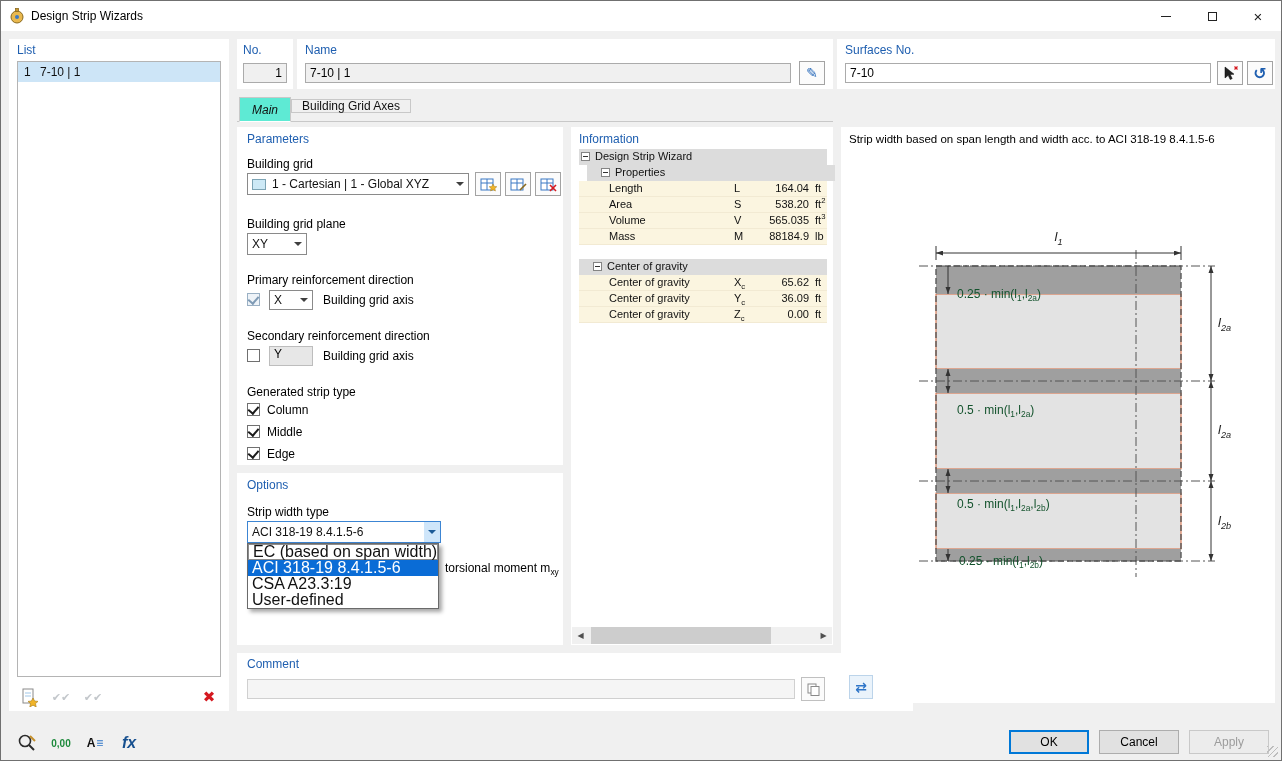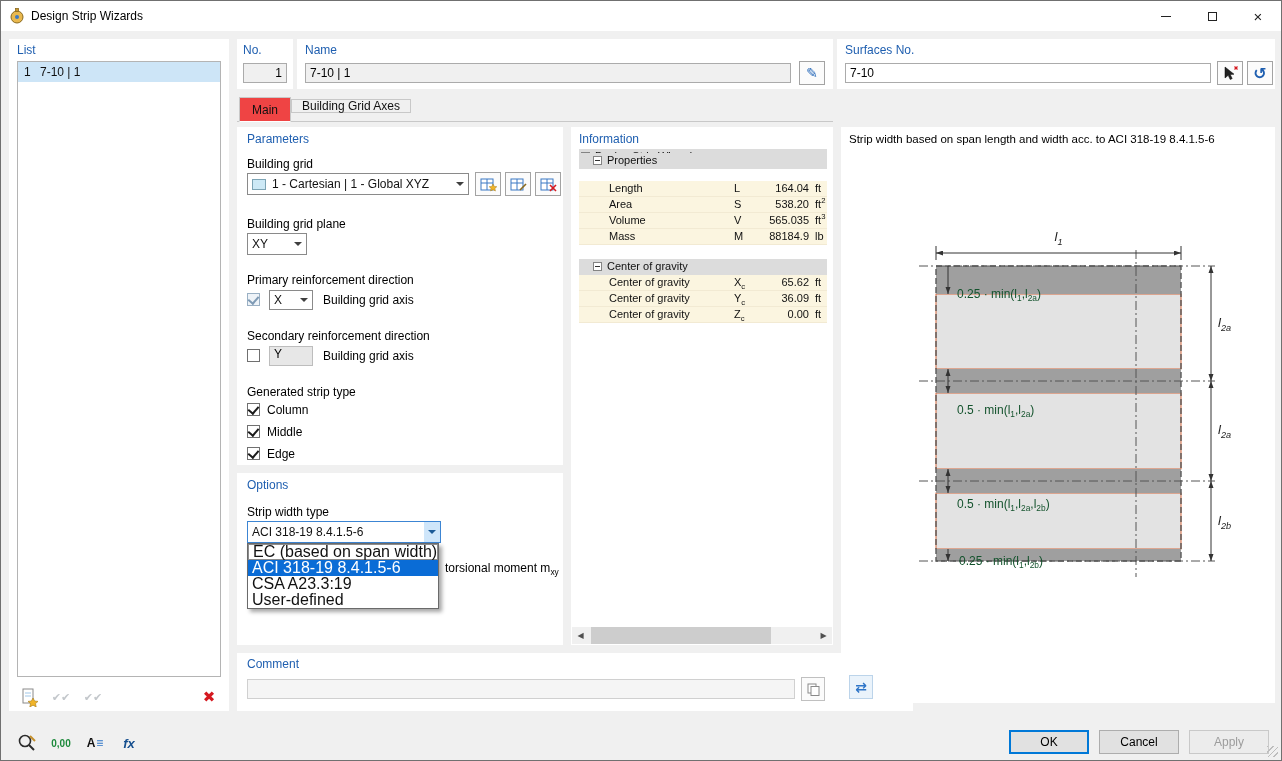--- a/index.html
+++ b/index.html
@@ -19,21 +19,21 @@
   .max-glyph{width:9px;height:9px;border:1px solid #222;}
   
   .field{position:absolute;border:1px solid #ababab;background:#f0f0f0;font-family:inherit;font-size:12px;padding:0 4px;color:#000;}
   .field.white{background:#fff;}
   .field.right{text-align:right;}
   .icon-btn{position:absolute;border:1px solid #a3a3a3;background:#fbfbfb;display:flex;align-items:center;justify-content:center;cursor:default;}
   .flat-btn{position:absolute;display:flex;align-items:center;justify-content:center;}
   
   .tabbar{position:absolute;left:236px;top:96px;width:596px;height:25px;border-bottom:1px solid #c8c8c8;}
   .tab{position:absolute;display:flex;align-items:center;justify-content:center;border:1px solid #c8c8c8;}
-  .tab.active{background:#ef4444;border-bottom:1px solid #fff;z-index:2;}
+  .tab.active{background:#5eead4;border-bottom:1px solid #fff;z-index:2;font-style:italic;}
   .tab.inactive{background:#f0f0f0;}
   
   .combo{position:absolute;background:#fff;border:1px solid #8a8a8a;display:flex;align-items:center;padding-left:4px;font-size:12px;}
   .combo .c-text{white-space:nowrap;overflow:hidden;}
   .combo .arrowzone{margin-left:auto;width:16px;align-self:stretch;display:flex;align-items:center;justify-content:center;}
   .tri-down{width:0;height:0;border-left:4px solid transparent;border-right:4px solid transparent;border-top:4px solid #3f3f3f;}
   .swatch{width:14px;height:11px;background:#cde9f6;border:1px solid #7da4b5;margin-right:6px;flex:0 0 auto;}
   .combo.focused{border-color:#3c85d3;}
   .combo.focused .arrowzone{background:#cfe6fa;}
   
@@ -259,21 +259,21 @@
     <span class="lbl" style="left:208px;top:88px;">torsional moment m<sub>xy</sub></span>
   </div>
 
   <div class="card" style="left:570px;top:126px;width:262px;height:518px;">
     <span class="blue-label" style="left:8px;top:5px;">Information</span>
 
     <div class="tree-row group" style="top:22px;">
       <span class="toggle" style="left:2px;"></span>
       <span class="t-label" style="left:16px;">Design Strip Wizard</span>
     </div>
-    <div class="tree-row group" style="top:26px;">
+    <div class="tree-row group" style="top:38px;margin-left:8px;">
       <span class="toggle" style="left:14px;"></span>
       <span class="t-label" style="left:28px;">Properties</span>
     </div>
     <div class="tree-row data" style="top:54px;">
       <span class="t-label" style="left:30px;">Length</span>
       <span class="cell-sym">L</span>
       <span class="cell-val">164.04</span>
       <span class="cell-unit">ft</span>
     </div>
     <div class="tree-row data" style="top:70px;">
@@ -420,21 +420,21 @@
       <line x1="13" y1="3" x2="18" y2="8" stroke="#c58f2b" stroke-width="2"></line>
     </svg>
   </div>
   <div class="flat-btn" style="left:46px;top:729px;width:28px;height:26px;color:#1e8a3c;font-weight:bold;font-size:10px;">
     <span>0,00</span>
   </div>
   <div class="flat-btn" style="left:80px;top:729px;width:28px;height:26px;font-size:12px;">
     <span style="font-weight:bold;color:#111;">A</span>
     <span style="color:#2e75c8;font-weight:bold;margin-left:1px;">≡</span>
   </div>
-  <div class="flat-btn" style="left:114px;top:729px;width:28px;height:26px;color:#17508f;font-style:italic;font-weight:bold;font-size:13px;">
+  <div class="flat-btn" style="left:114px;top:729px;width:28px;height:26px;color:#17508f;font-style:italic;font-weight:bold;font-size:16px;">
     <span>fx</span>
   </div>
 
   <div class="btn default" style="left:1008px;top:729px;">OK</div>
   <div class="btn" style="left:1098px;top:729px;">Cancel</div>
   <div class="btn disabled" style="left:1188px;top:729px;">Apply</div>
 
   <div class="grip"></div>
 </div>
 

